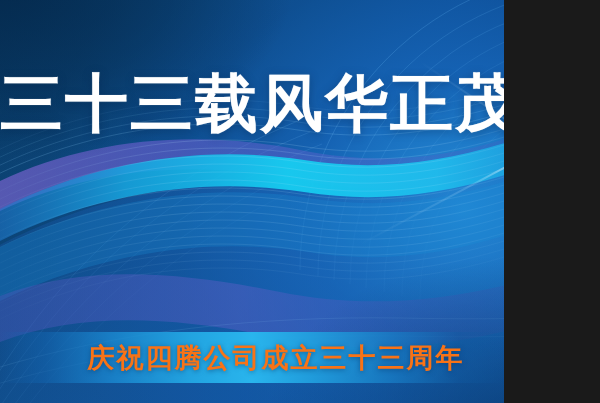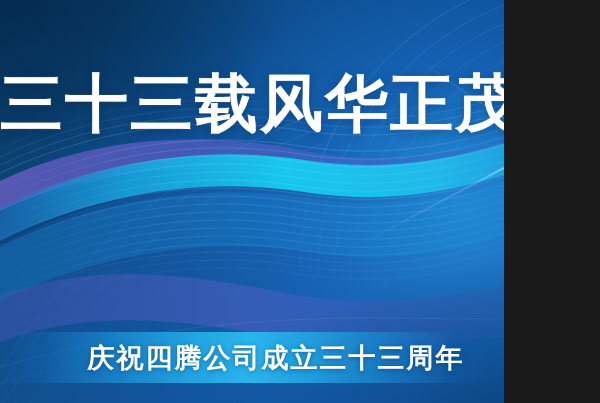--- a/index.html
+++ b/index.html
@@ -129,21 +129,21 @@
         rgba(33,160,223,0.93) 62%,
         rgba(24,125,198,0.76) 78%,
         rgba(16,92,163,0.40) 91%,
         rgba(12,72,140,0.0) 100%);
   }
   #subtitle-text {
     position: absolute;
     left: 0; right: 0;
     top: 340px;
     text-align: center;
-    color: #ffffff;
+    color: #f97316;
     font-family: "Liberation Serif", "DejaVu Serif", serif;
     font-weight: bold;
     font-size: 27px;
     line-height: 36px;
     letter-spacing: 2px;
     white-space: nowrap;
     text-shadow: 0 1px 5px rgba(6,50,100,0.55);
     margin-left: 48px;
   }
 </style>

